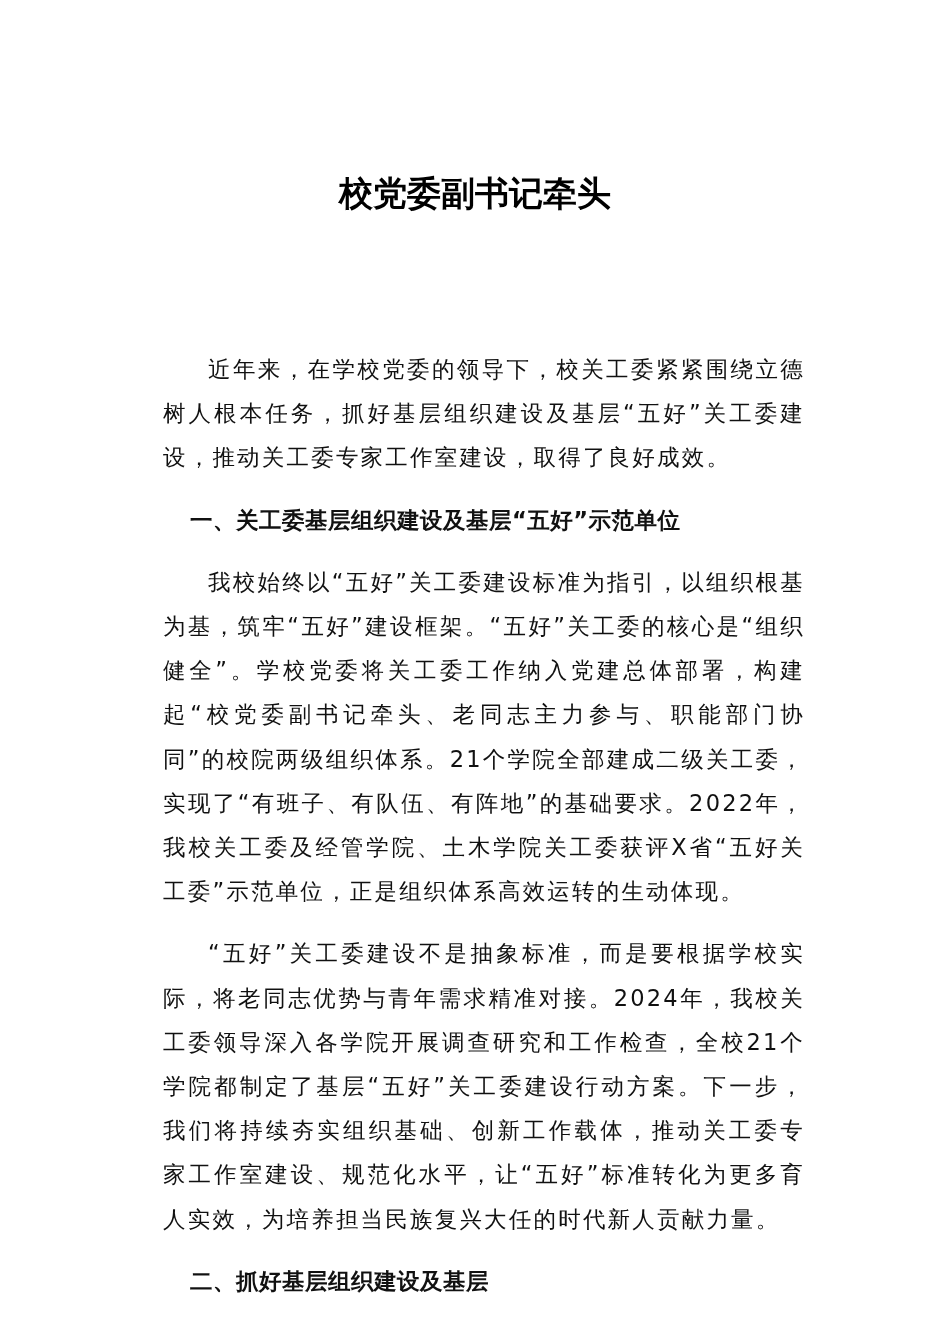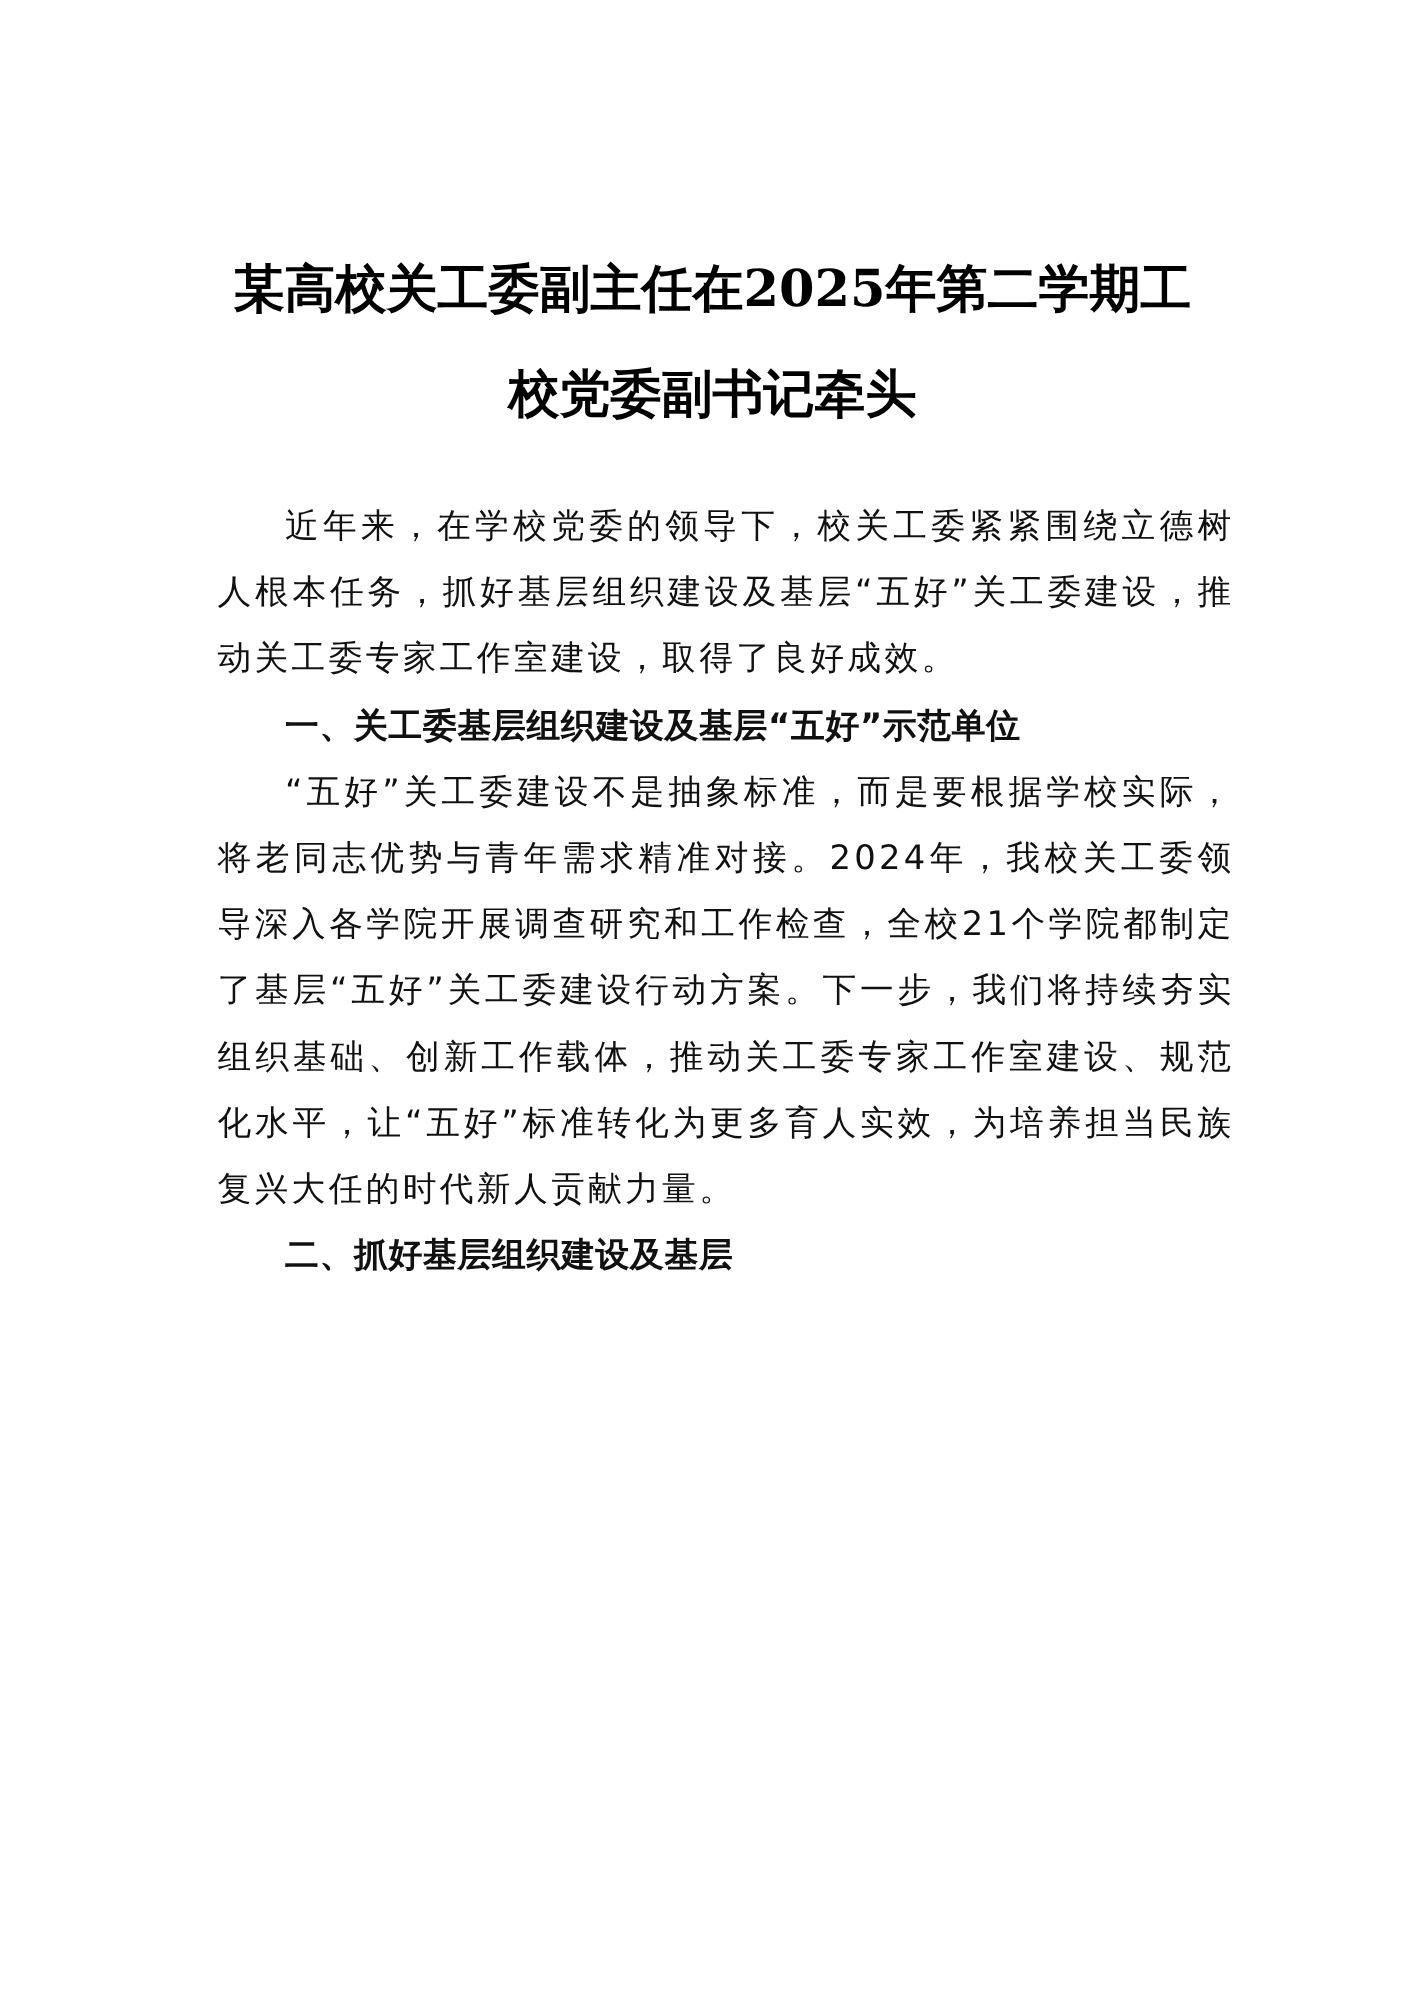--- a/index.html
+++ b/index.html
@@ -8,30 +8,30 @@
   .title {
     position: absolute; left: 140px; width: 670px; top: 158px;
     text-align: center; font-family: "DejaVu Serif", serif; font-weight: bold;
     font-size: 34px; line-height: 70px; color: #000; letter-spacing: 0px;
   }
   .body {
     position: absolute; left: 145px; width: 678px; top: 329px;
     font-family: "DejaVu Sans", sans-serif; font-size: 22.5px; line-height: 44.2px;
     color: #111; text-align: justify; letter-spacing: 2.2px;
   }
-  .body p { margin: 0; text-indent: 2em; }
+  .body p { margin: 18px; text-indent: 2em; }
   .body h2 { margin: 0; font-size: 22.5px; font-weight: bold; text-indent: 2em; line-height: 44.2px; letter-spacing: 0.5px; }
 </style>
 </head>
 <body>
 
 <div class="page">
   <div class="title">
-    <div>某高校关工委副主任在2025年第二学期工</div>
     <div>校党委副书记牵头</div>
   </div>
   <div class="body">
     <p>近年来，在学校党委的领导下，校关工委紧紧围绕立德树人根本任务，抓好基层组织建设及基层“五好”关工委建设，推动关工委专家工作室建设，取得了良好成效。</p>
     <h2>一、关工委基层组织建设及基层“五好”示范单位</h2>
+    <p>我校始终以“五好”关工委建设标准为指引，以组织根基为基，筑牢“五好”建设框架。“五好”关工委的核心是“组织健全”。学校党委将关工委工作纳入党建总体部署，构建起“校党委副书记牵头、老同志主力参与、职能部门协同”的校院两级组织体系。21个学院全部建成二级关工委，实现了“有班子、有队伍、有阵地”的基础要求。2022年，我校关工委及经管学院、土木学院关工委获评X省“五好关工委”示范单位，正是组织体系高效运转的生动体现。</p>
     <p>“五好”关工委建设不是抽象标准，而是要根据学校实际，将老同志优势与青年需求精准对接。2024年，我校关工委领导深入各学院开展调查研究和工作检查，全校21个学院都制定了基层“五好”关工委建设行动方案。下一步，我们将持续夯实组织基础、创新工作载体，推动关工委专家工作室建设、规范化水平，让“五好”标准转化为更多育人实效，为培养担当民族复兴大任的时代新人贡献力量。</p>
     <h2>二、抓好基层组织建设及基层</h2>
   </div>
 </div>
 
 </body></html>

